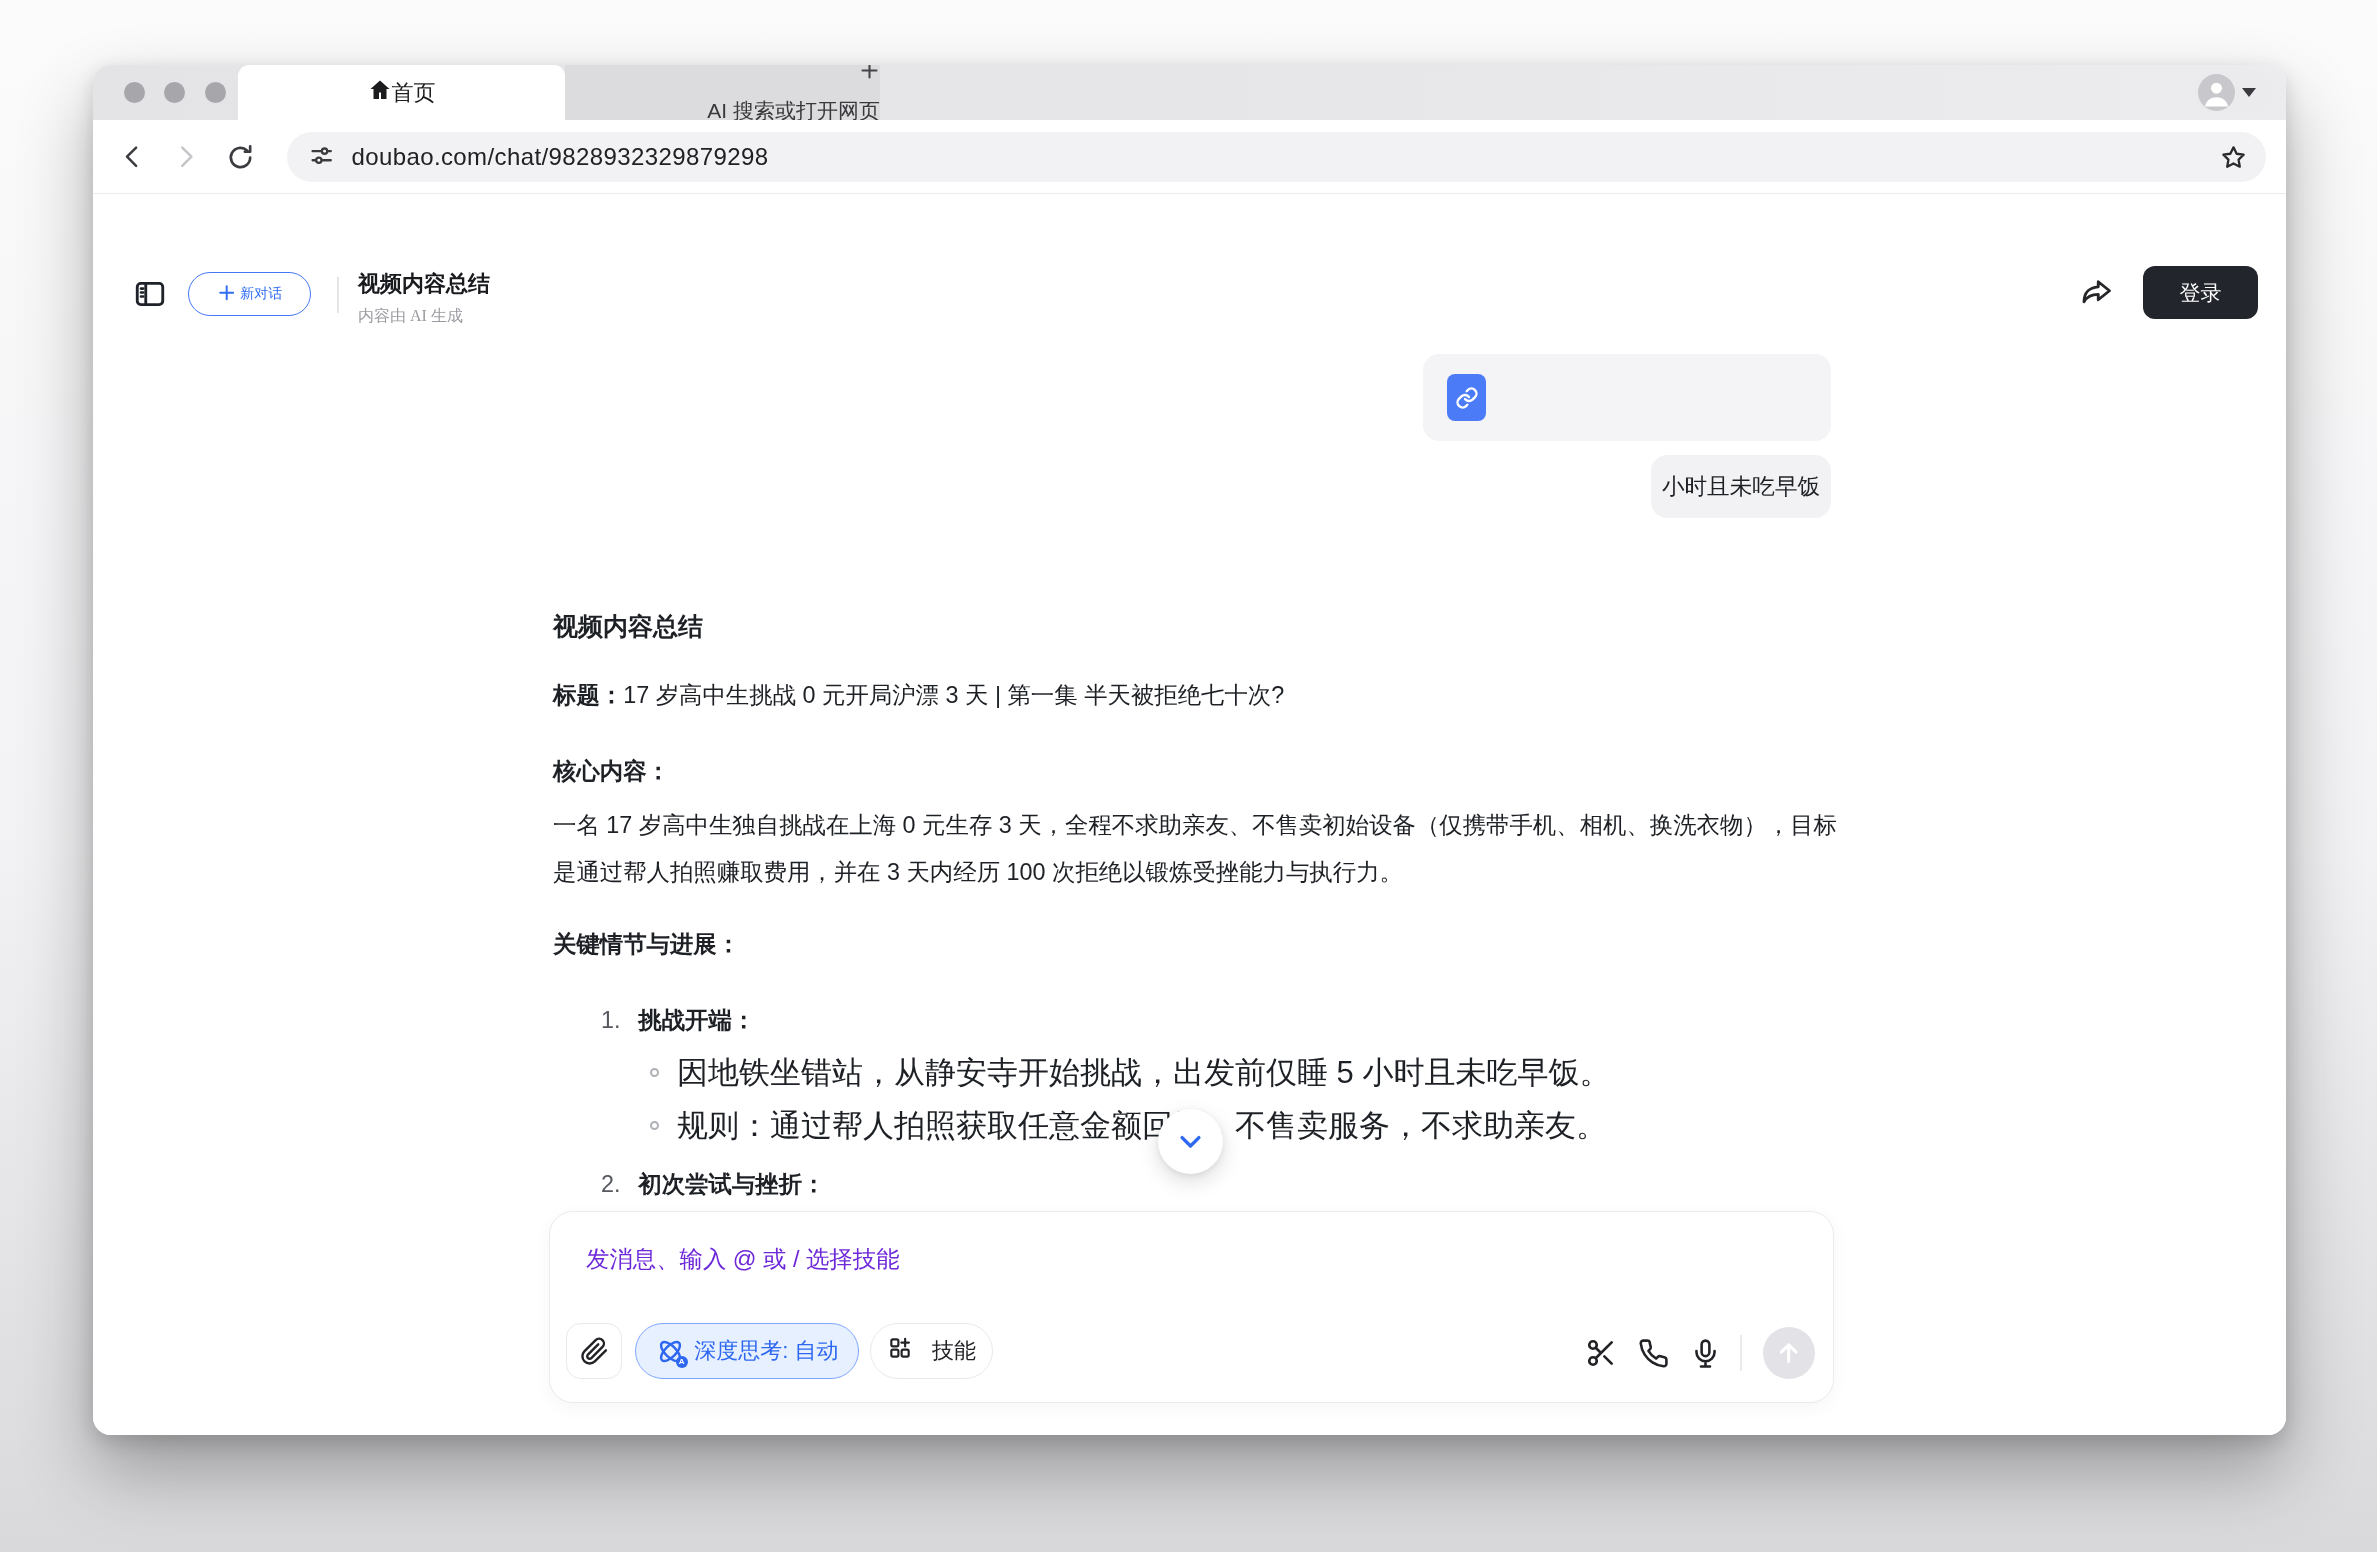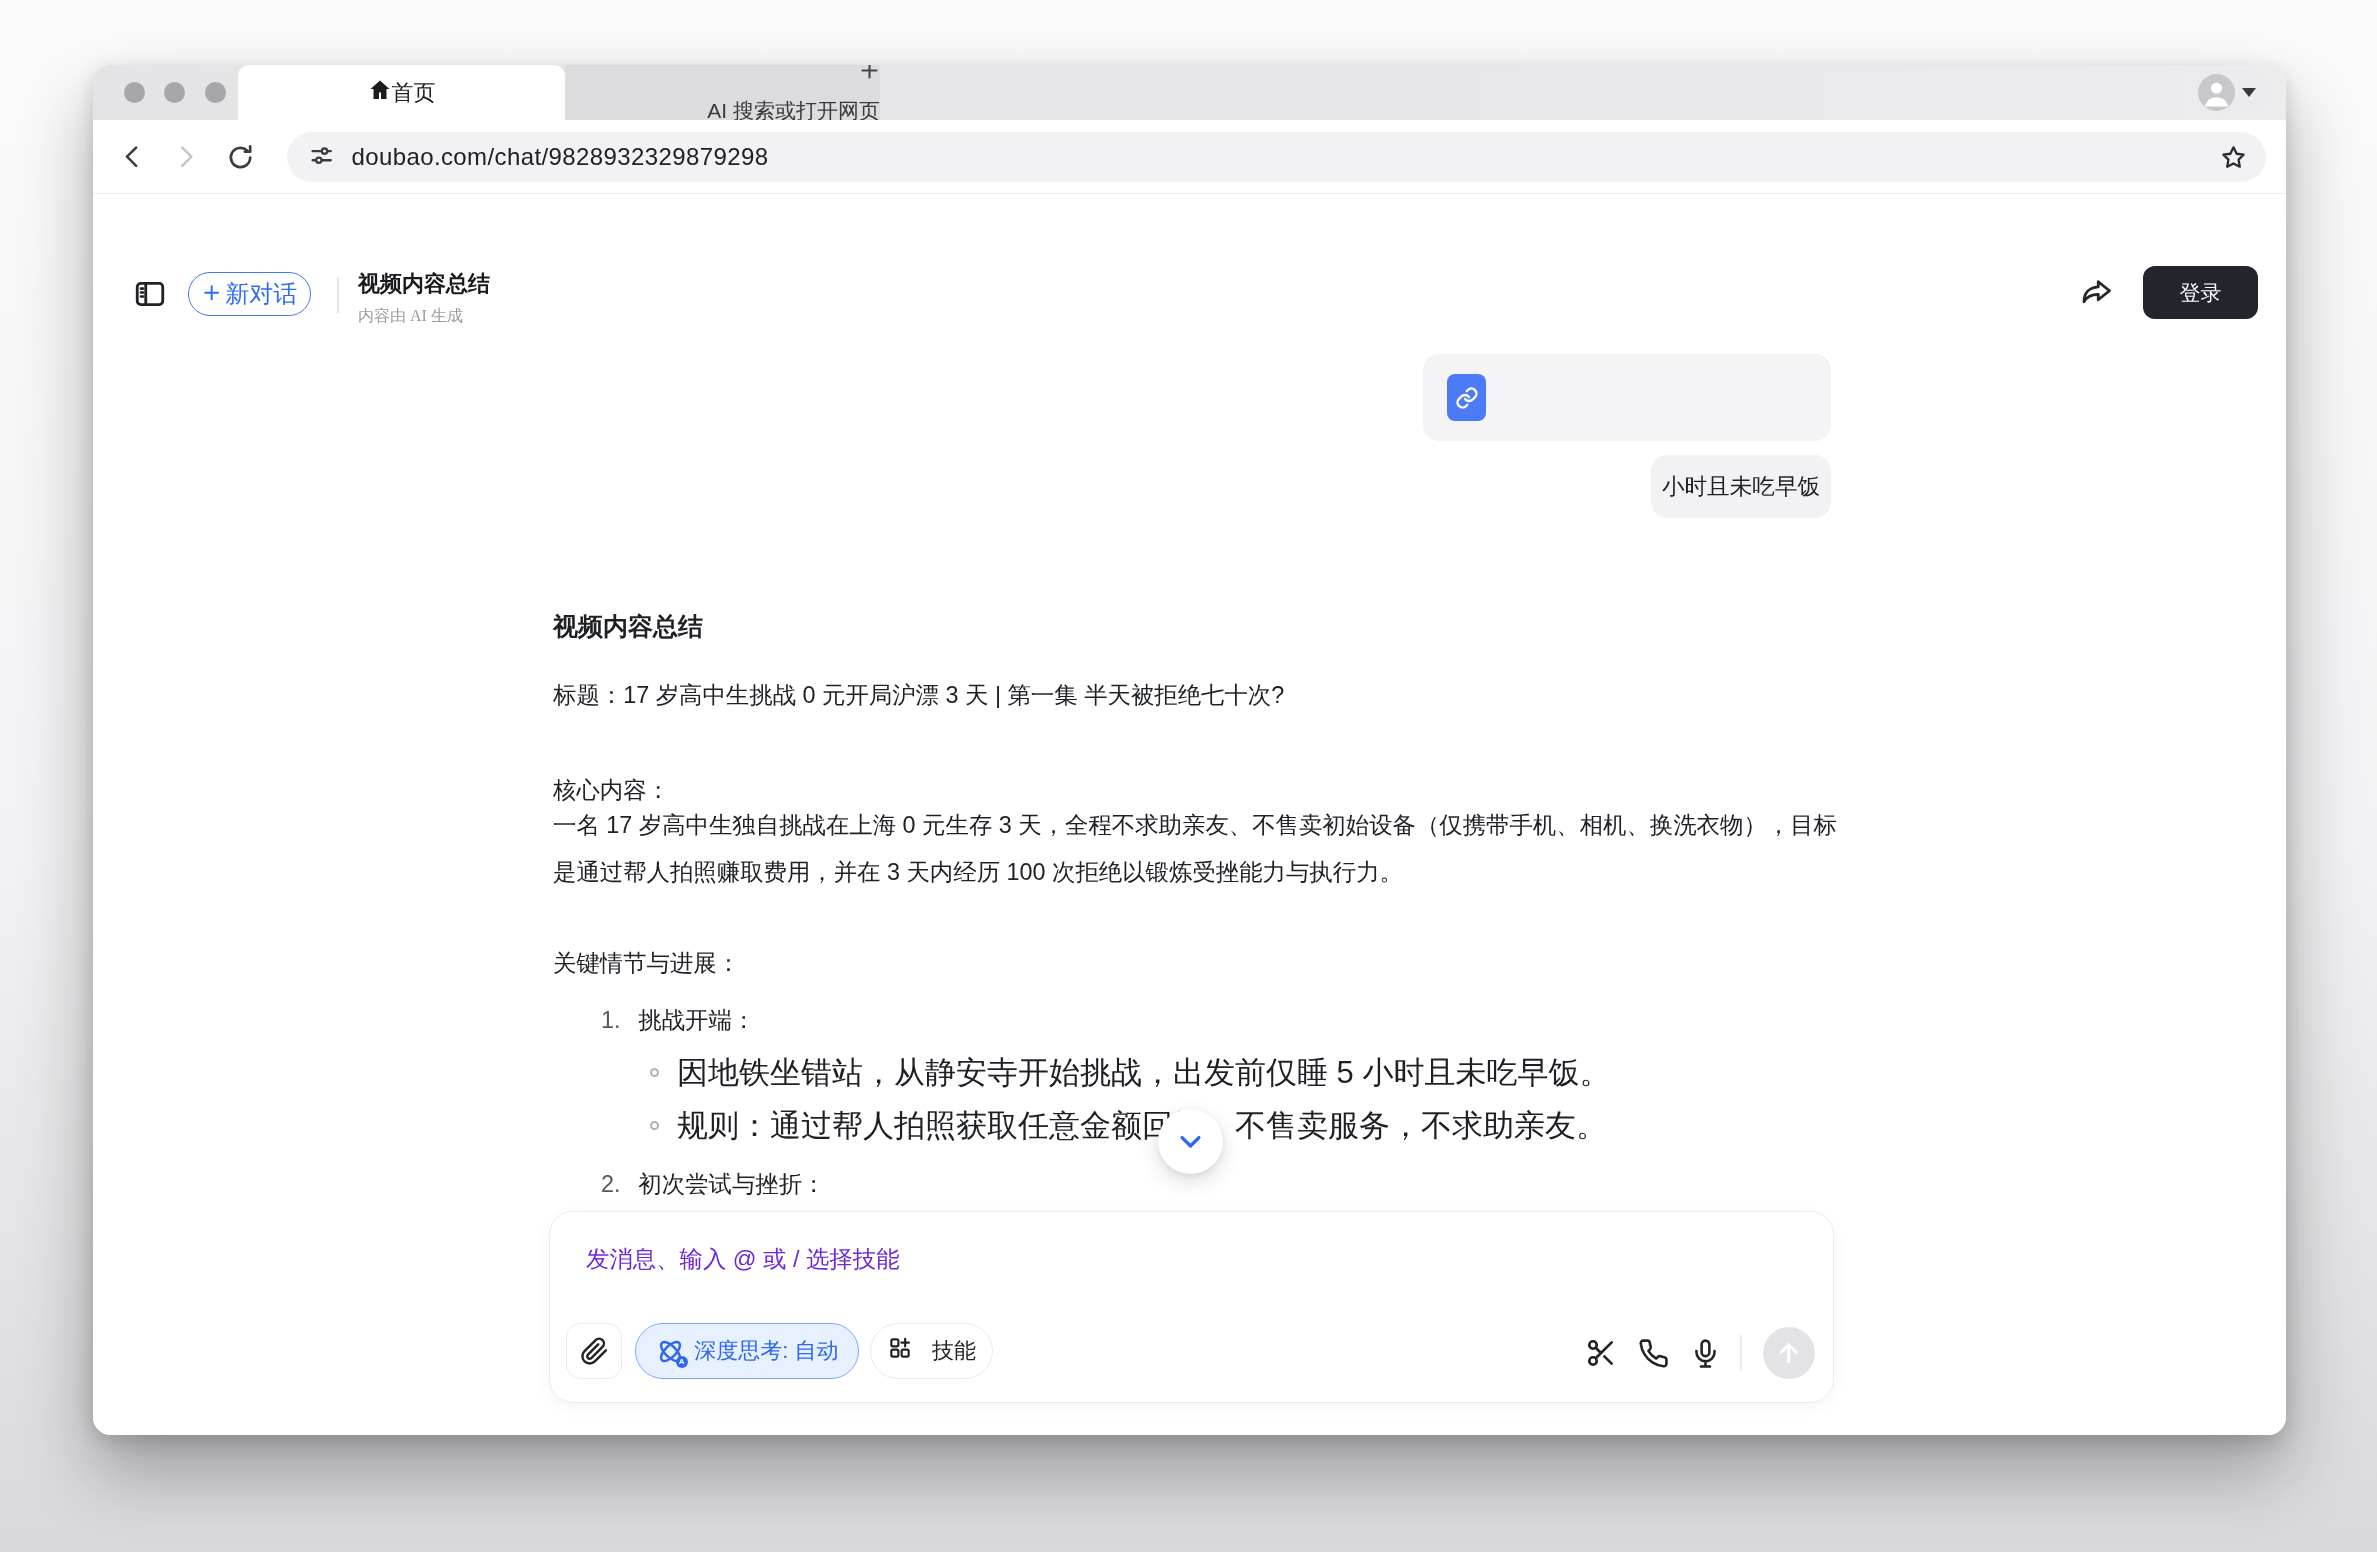--- a/index.html
+++ b/index.html
@@ -43,21 +43,21 @@
   .url-sliders { margin-left:21px; }
   .url-text { margin-left:16px; font-size:24px; color:#212125; letter-spacing:0.4px; }
   .url-star { position:absolute; right:18px; top:10.5px; }
   
   .page { position:absolute; top:130px; left:0; right:0; bottom:0; background:#fff; }
   .panel-btn { position:absolute; left:39px; top:81px; width:36px; height:36px;
     display:flex; align-items:center; justify-content:center; }
   .newchat-btn { position:absolute; left:95px; top:77px; width:123px; height:44px;
     border:1.6px solid #4478f2; border-radius:22.6px; background:#fff;
     display:flex; align-items:center; justify-content:center; gap:4px;
-    font-size:24px; color:#2f6bf3; }
+    font-size:14px; color:#2f6bf3; }
   .hdr-divider { position:absolute; left:244px; top:82px; width:1.6px; height:36px; background:#e5e5e7; }
   .hdr-titles { position:absolute; left:265px; top:74px; }
   .hdr-title { font-size:22px; font-weight:bold; color:#191a1e; }
   .hdr-sub { margin-top:7.3px; font-size:16px; color:#9a9aa1;font-family:Liberation Serif, serif; }
   .share-btn { position:absolute; left:1984px; top:79px; width:37px; height:37px;
     display:flex; align-items:center; justify-content:center; }
   .login-btn { position:absolute; left:2050px; top:71px; width:115px; height:53px;
     background:#22252b; color:#fff; border-radius:12px; font-size:21px;
     display:flex; align-items:center; justify-content:center; }
   
@@ -69,21 +69,21 @@
   .link-texts { margin-left:18px; min-width:0; }
   .link-title { font-size:23.4px; color:#1d1d21; white-space:nowrap; }
   .link-meta { margin-top:6.5px; font-size:18px; color:#9b9ba1; display:flex; align-items:center; gap:8px; }
   .green-dot { width:7.3px; height:7.3px; border-radius:50%; background:#34c759; }
   .user-bubble { position:absolute; left:1558px; top:260px; width:180px; height:63px;
     background:#f2f2f4; border-radius:16px; display:flex; align-items:center;
     justify-content:center; font-size:22.6px; color:#1d2025; }
   .resp { position:absolute; left:460px; top:0; width:1291px; color:#1d2025; }
   .resp-heading { position:absolute; top:415px; font-size:25px; font-weight:bold; }
   .resp-line { position:absolute; font-size:23.4px; line-height:32px; }
-  .b { font-weight:normal;margin-top:19px; }
+  .b { font-weight:bold; }
   .num { color:#55585e; }
   .para { position:absolute; top:607px; width:1291px; font-size:23.4px; line-height:47px; }
   .bullet-row { position:absolute; display:flex; align-items:flex-start; }
   .bullet-mark { width:9px; height:9px; border:2px solid #aeb1b6; border-radius:50%;
     margin-top:11.3px; flex:none; }
   .bullet-text { margin-left:18px; font-size:31px; line-height:32px; }
   .scroll-btn { position:absolute; left:1065px; top:914px; width:65px; height:65px;
     border-radius:50%; background:#fff;
     box-shadow:0 8px 21px rgba(0,0,0,.13), 0 1.6px 6.5px rgba(0,0,0,.08);
     display:flex; align-items:center; justify-content:center; z-index:5; }

